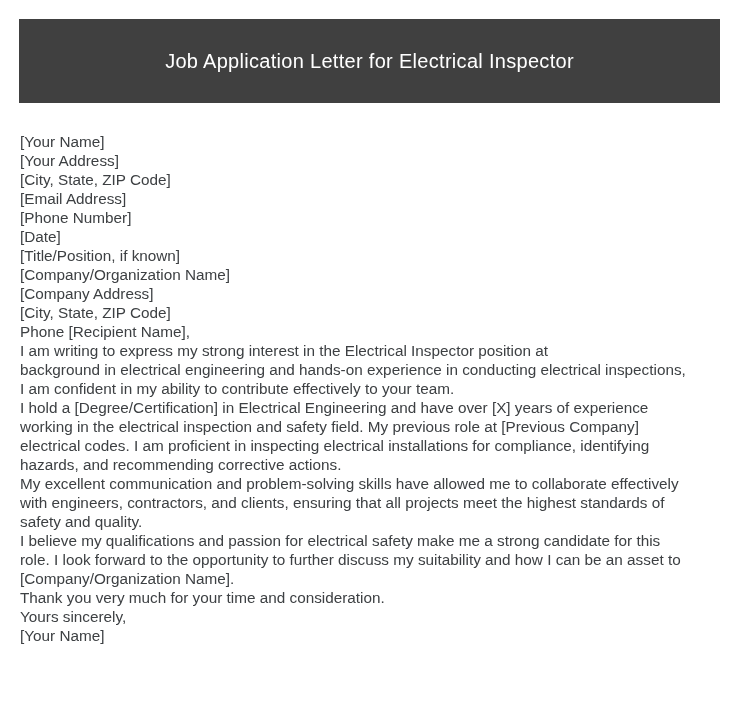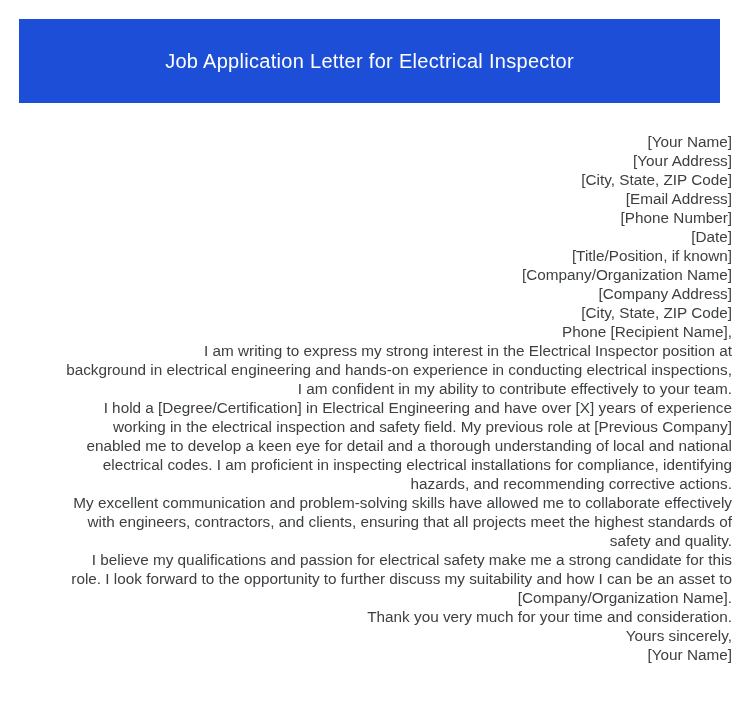--- a/index.html
+++ b/index.html
@@ -43,24 +43,24 @@
     font-size: 15.3px;
     line-height: 19px;
   }
   .section { margin: 0; padding: 0; }
   .line { white-space: nowrap; }
 </style>
 </head>
 <body>
 
 <div class="page" style="background: rgb(255, 255, 255);">
-  <div class="title-bar" style="background: #1d4ed8;">
+  <div class="title-bar" style="background: #404040;">
     <h1 class="title" style="color: rgb(255, 255, 255);">Job Application Letter for Electrical Inspector</h1>
   </div>
-  <div class="letter" id="letter-body" style="color: rgb(61, 64, 67); text-align: right;">
+  <div class="letter" id="letter-body" style="color: rgb(61, 64, 67);">
       <div class="section">
         <div class="line">[Your Name]</div>
         <div class="line">[Your Address]</div>
         <div class="line">[City, State, ZIP Code]</div>
         <div class="line">[Email Address]</div>
         <div class="line">[Phone Number]</div>
         <div class="line">[Date]</div>
       </div>
       <div class="section">
         <div class="line">[Title/Position, if known]</div>
@@ -72,21 +72,20 @@
         <div class="line">Phone [Recipient Name],</div>
       </div>
       <div class="section">
         <div class="line">I am writing to express my strong interest in the Electrical Inspector position at</div>
         <div class="line">background in electrical engineering and hands-on experience in conducting electrical inspections,</div>
         <div class="line">I am confident in my ability to contribute effectively to your team.</div>
       </div>
       <div class="section">
         <div class="line">I hold a [Degree/Certification] in Electrical Engineering and have over [X] years of experience</div>
         <div class="line">working in the electrical inspection and safety field. My previous role at [Previous Company]</div>
-        <div class="line">enabled me to develop a keen eye for detail and a thorough understanding of local and national</div>
         <div class="line">electrical codes. I am proficient in inspecting electrical installations for compliance, identifying</div>
         <div class="line">hazards, and recommending corrective actions.</div>
       </div>
       <div class="section">
         <div class="line">My excellent communication and problem-solving skills have allowed me to collaborate effectively</div>
         <div class="line">with engineers, contractors, and clients, ensuring that all projects meet the highest standards of</div>
         <div class="line">safety and quality.</div>
       </div>
       <div class="section">
         <div class="line">I believe my qualifications and passion for electrical safety make me a strong candidate for this</div>

